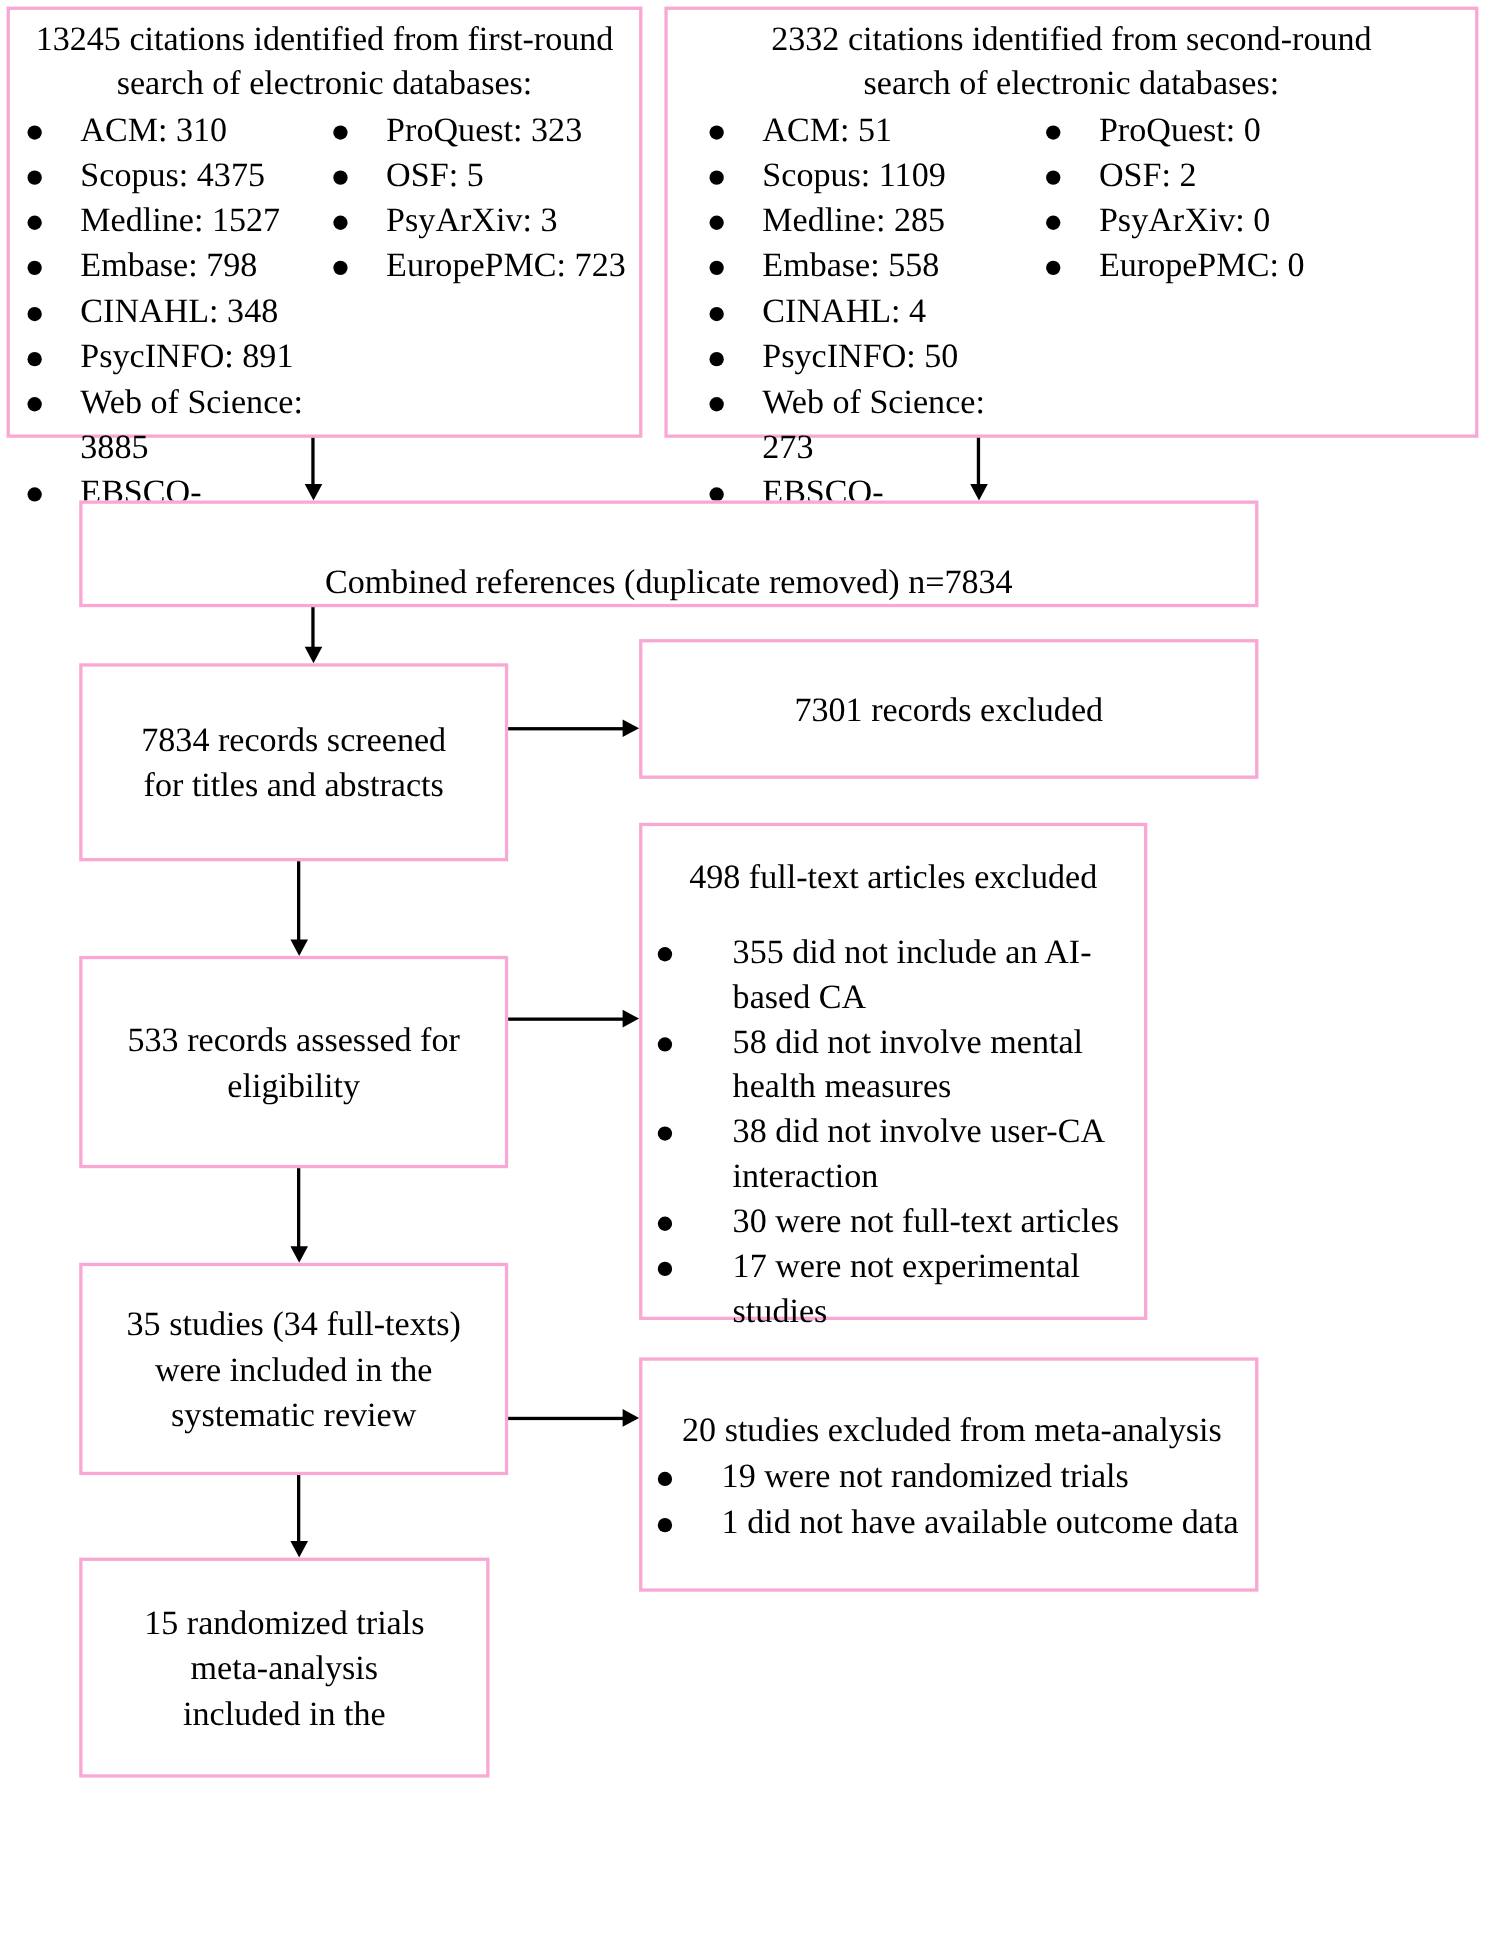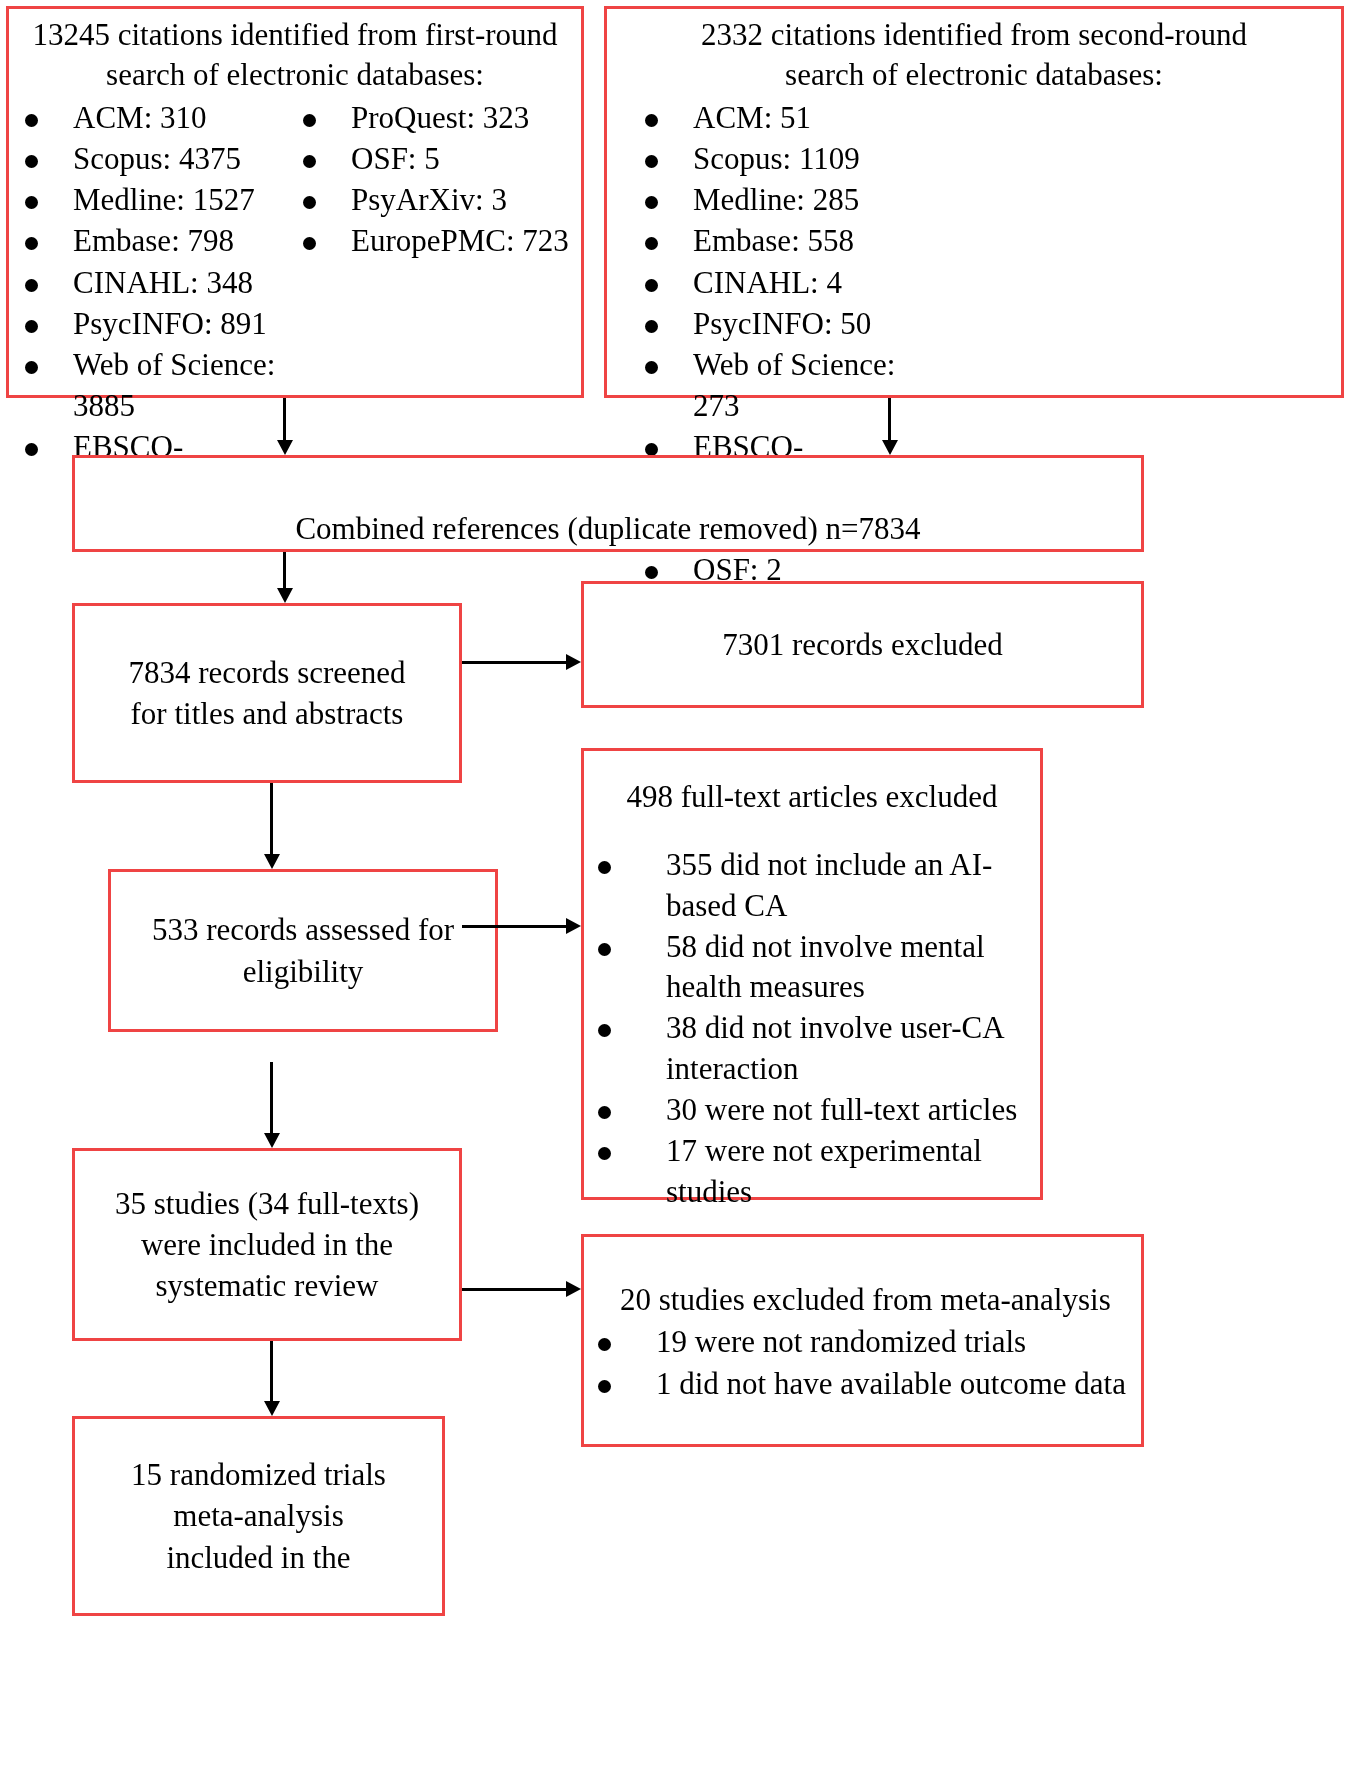--- a/index.html
+++ b/index.html
@@ -11,21 +11,21 @@
   #page{
     position:relative;
     width:1350px;
     height:1774px;
     background:#fff;
     overflow:hidden;
   }
   .box{
     position:absolute;
     box-sizing:border-box;
-    border:3px solid #ef4444;
+    border:3px solid #f9a8d4;
     background:#fff;
   }
   .hdr{
     text-align:center;
     font-size:31px;
     line-height:1.30;
     padding:6px 10px 0 10px;
   }
   .bigctr{
     font-size:31px;
@@ -122,21 +122,21 @@
         <li>EuropePMC: 723</li>
       </ul>
     </div>
   </div>
 
   <div class="box" style="left:604px; top:6px; width:740px; height:392px;">
     <div class="hdr">
       <div>2332 citations identified from second-round</div>
       <div>search of electronic databases:</div>
     </div>
-    <div class="twocol" style="padding-left:24px;flex-direction:column;">
+    <div class="twocol" style="padding-left:24px;">
       <ul class="bl col-a" style="width:306px;flex:0 0 306px;">
         <li>ACM: 51</li>
         <li>Scopus: 1109</li>
         <li>Medline: 285</li>
         <li>Embase:  558</li>
         <li>CINAHL: 4</li>
         <li>PsycINFO: 50</li>
         <li>Web of Science: 273</li>
         <li>EBSCO-communication: 0</li>
       </ul>
@@ -172,21 +172,21 @@
   <div class="hline" style="left:462px; top:661px; width:105px;"></div>
   <div class="arrow-right" style="left:566px; top:654px;"></div>
 
   <div class="box" style="left:581px; top:581px; width:563px; height:127px; display:flex; align-items:center; justify-content:center;">
     <div class="bigctr">7301 records excluded</div>
   </div>
 
   <div class="vline" style="left:270px; top:783px; height:73px;"></div>
   <div class="arrow-down" style="left:264px; top:854px;"></div>
 
-  <div class="box" style="left:72px; top:869px; width:390px; height:163px; display:flex; align-items:center; justify-content:center;margin-left:36px;">
+  <div class="box" style="left:72px; top:869px; width:390px; height:193px; display:flex; align-items:center; justify-content:center;">
     <div class="leftline">
       <div>533 records assessed for</div>
       <div>eligibility</div>
     </div>
   </div>
 
   <div class="hline" style="left:462px; top:925px; width:105px;"></div>
   <div class="arrow-right" style="left:566px; top:918px;"></div>
 
   <div class="box" style="left:581px; top:748px; width:462px; height:452px;">

